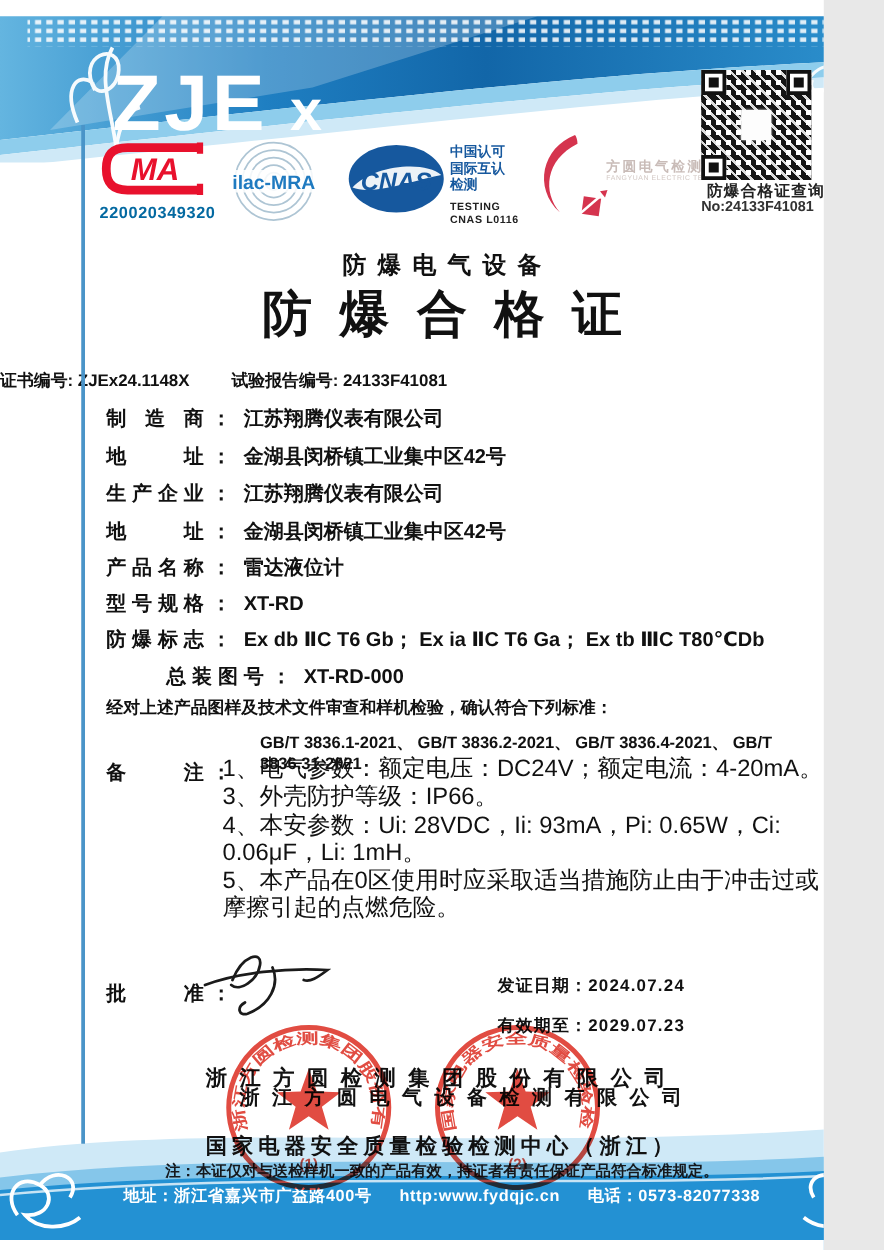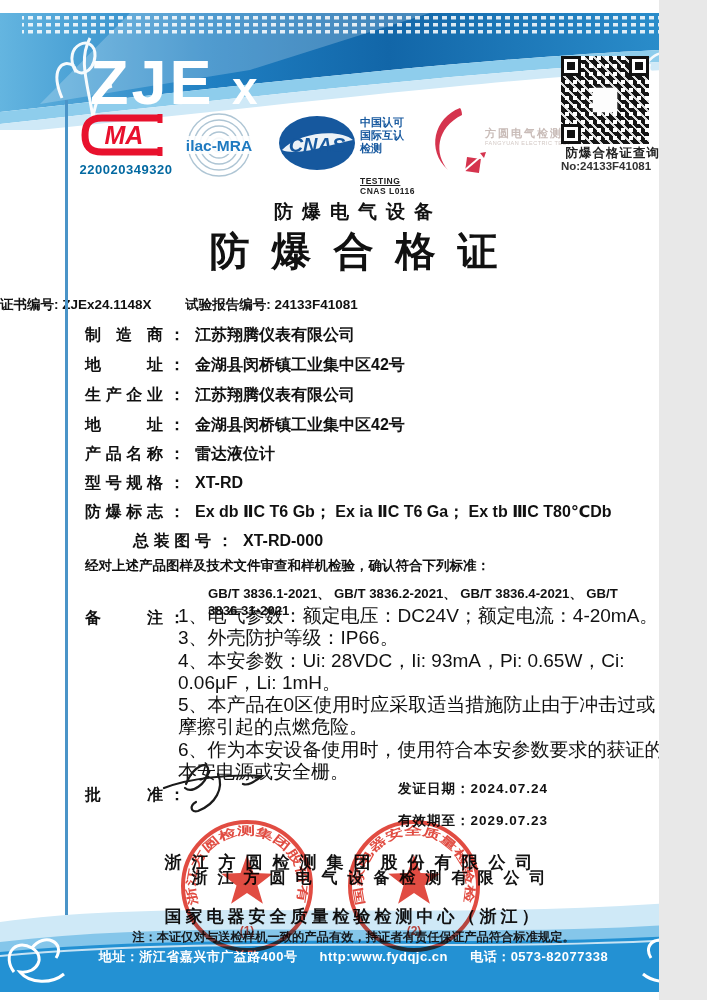--- a/index.html
+++ b/index.html
@@ -134,21 +134,21 @@
 
   <svg class="abs" style="left:278px;top:112px;z-index:2;" width="80" height="62" viewBox="0 0 80 62">
     <ellipse cx="39" cy="31" rx="38" ry="27" fill="#16589e"></ellipse>
     <path d="M4,38 C20,20 62,16 75,28 C58,31 20,45 4,38 Z" fill="#fff" opacity="0.92"></path>
     <text x="39" y="40" font-size="20" font-weight="bold" font-style="italic" fill="#16589e" text-anchor="middle">CNAS</text>
   </svg>
   <div class="abs" style="left:360px;top:116px;z-index:2;">
     <div class="cnas-cn">中国认可</div>
     <div class="cnas-cn">国际互认</div>
     <div class="cnas-cn">检测</div>
-    <div class="cnas-en" style="margin-top:21px;text-decoration:underline;">TESTING</div>
+    <div class="cnas-en" style="margin-top:5px;">TESTING</div>
     <div class="cnas-en">CNAS L0116</div>
   </div>
 
   <svg class="abs" style="left:424px;top:106px;z-index:2;" width="70" height="72" viewBox="0 0 70 72">
     <path d="M36,2 C10,12 2,44 24,64 C10,48 12,22 38,9 C38,6 37,3 36,2 Z" fill="#d5344e"></path>
     <rect x="42" y="52" width="14" height="14" fill="#d5344e" transform="rotate(8 49 59)"></rect>
     <path d="M34,70 L62,46" stroke="#fff" stroke-width="2"></path>
     <path d="M62,46 L56,47 L60,52 Z" fill="#d5344e"></path>
   </svg>
   <div class="fy-cn">方圆电气检测</div>
@@ -208,21 +208,20 @@
   <div class="stds">GB/T 3836.1-2021、 GB/T 3836.2-2021、 GB/T 3836.4-2021、 GB/T 3836.31-2021</div>
 
   <div class="remarks-label">
     <span class="flabel">备注</span><span class="fcolon">：</span>
   </div>
   <div class="remark-items">
     <div>1、电气参数：额定电压：DC24V；额定电流：4-20mA。</div>
     <div>3、外壳防护等级：IP66。</div>
     <div>4、本安参数：Ui: 28VDC，Ii: 93mA，Pi: 0.65W，Ci: 0.06μF，Li: 1mH。</div>
     <div>5、本产品在0区使用时应采取适当措施防止由于冲击过或摩擦引起的点燃危险。</div>
-    <div>6、作为本安设备使用时，使用符合本安参数要求的获证的本安电源或安全栅。</div>
   </div>
 
   <div class="approve-label">
     <span class="flabel">批准</span><span class="fcolon">：</span>
   </div>
   <svg class="sig" width="110" height="62" viewBox="0 0 110 62">
     <g stroke="#1b1b1b" stroke-width="2.2" fill="none" stroke-linecap="round">
       <path d="M28,30 C36,10 52,6 50,18 C48,30 34,40 27,34"></path>
       <path d="M6,34 C32,24 72,20 104,22 C96,28 90,32 85,30"></path>
       <path d="M60,20 C66,34 58,50 40,57 C33,59 31,52 38,48"></path>

